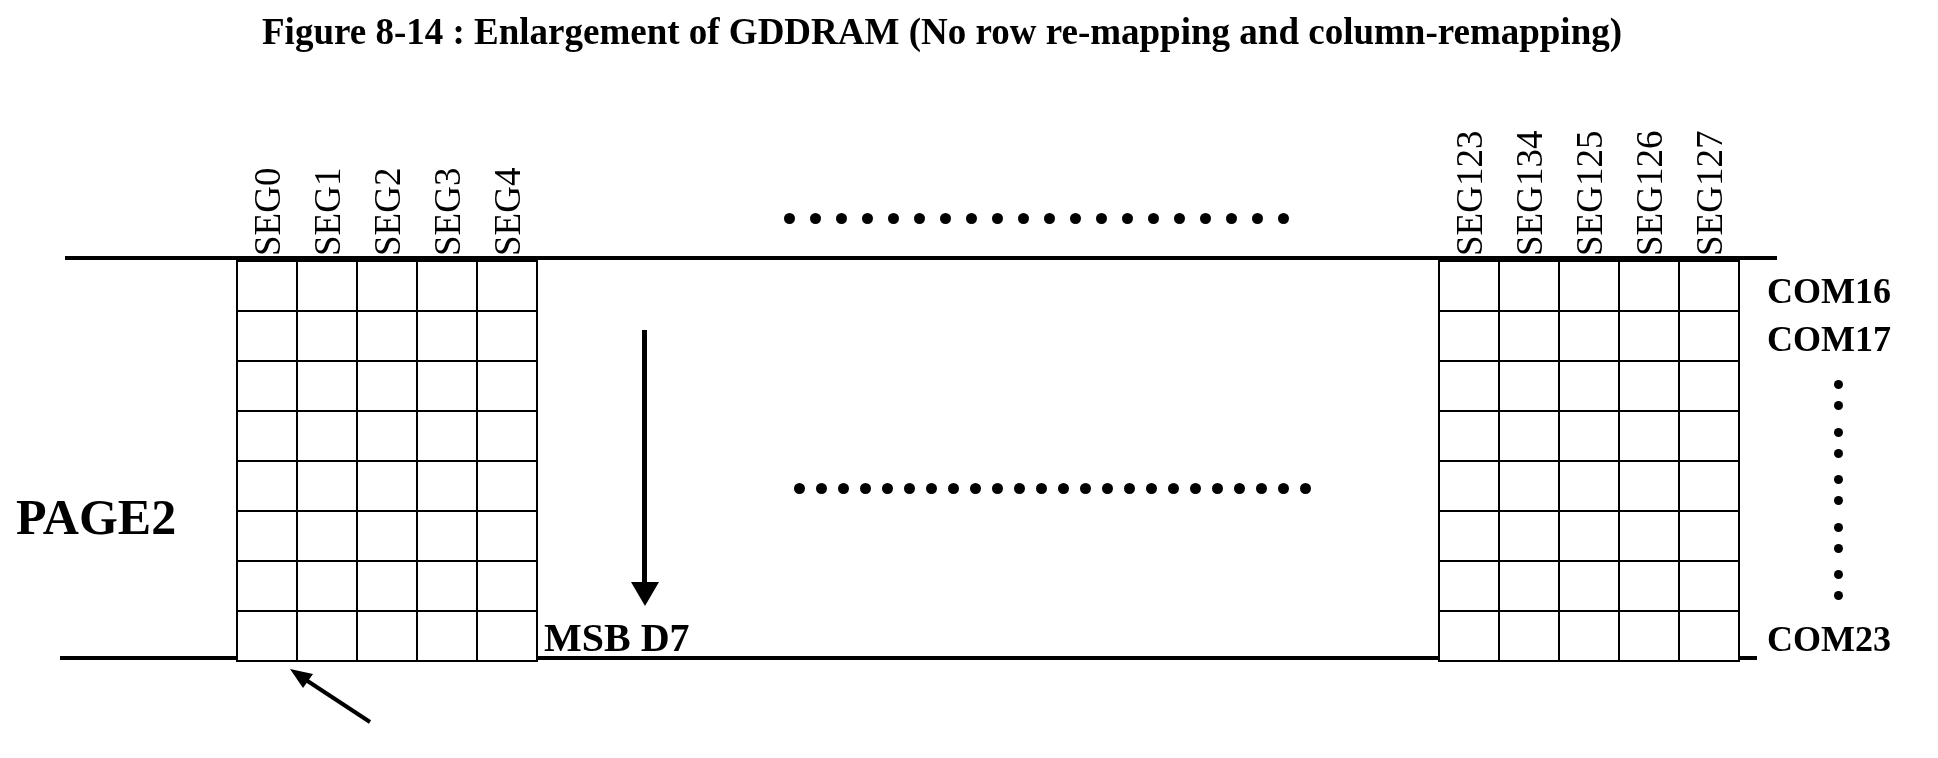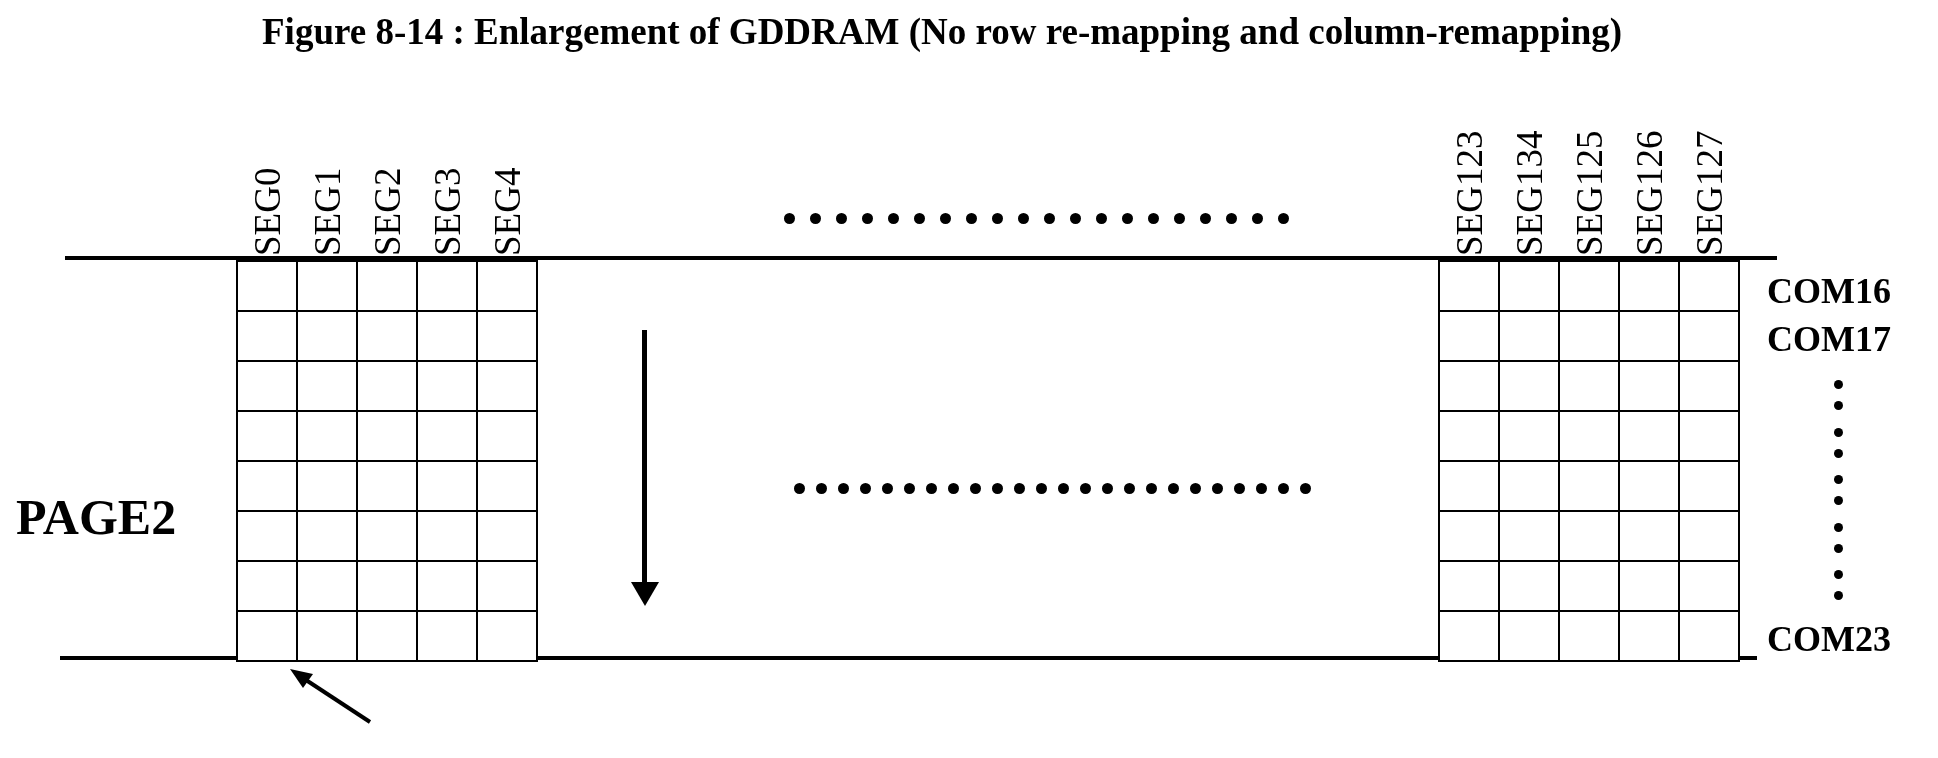--- a/index.html
+++ b/index.html
@@ -178,20 +178,21 @@
       <div class="dot" style="left: 1190px; top: 483px;"></div>
       <div class="dot" style="left: 1212px; top: 483px;"></div>
       <div class="dot" style="left: 1234px; top: 483px;"></div>
       <div class="dot" style="left: 1256px; top: 483px;"></div>
       <div class="dot" style="left: 1278px; top: 483px;"></div>
       <div class="dot" style="left: 1300px; top: 483px;"></div>
     </div>
 
   <div class="stem"></div>
   <div class="head"></div>
+  <div class="biglabel" style="left:544px;top:614px;">MSB D7</div>
 
   <div class="page">PAGE2</div>
 
   <div class="comlabel" style="top:270px;">COM16</div>
   <div class="comlabel" style="top:318px;">COM17</div>
   <div id="comDots">
       <div class="cdot" style="left: 1834px; top: 380px;"></div>
       <div class="cdot" style="left: 1834px; top: 401px;"></div>
       <div class="cdot" style="left: 1834px; top: 427.5px;"></div>
       <div class="cdot" style="left: 1834px; top: 448.5px;"></div>

